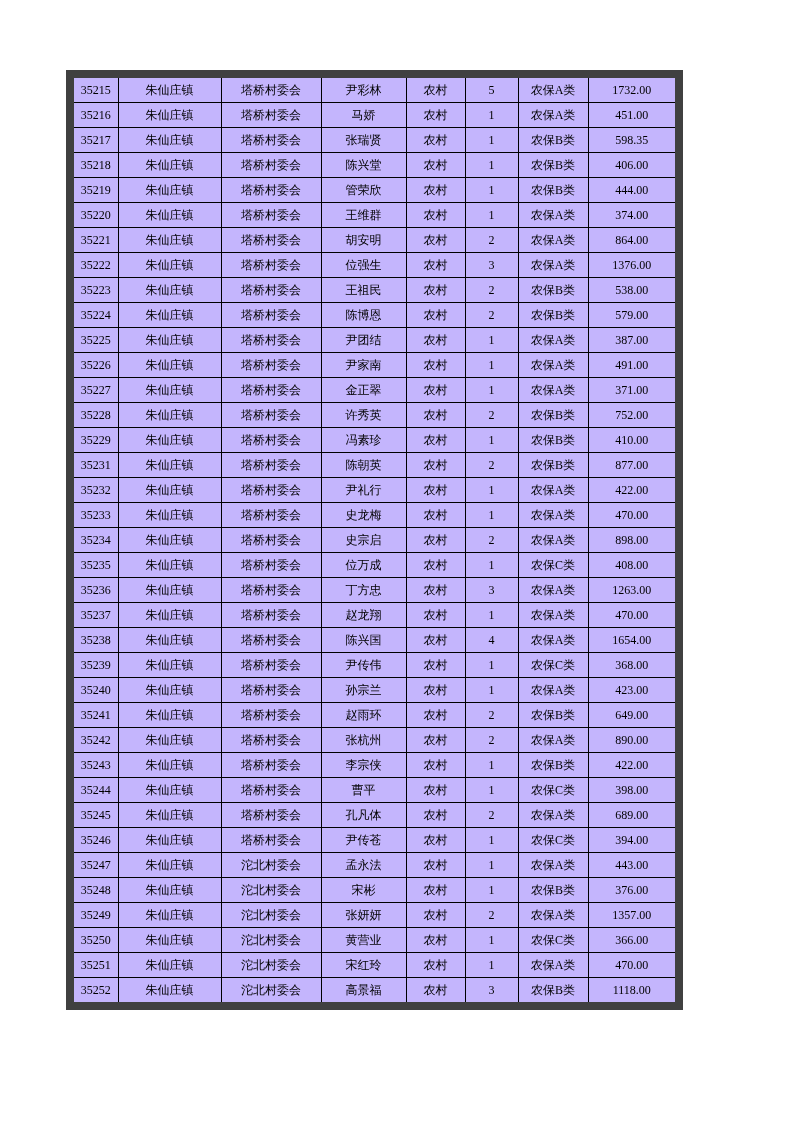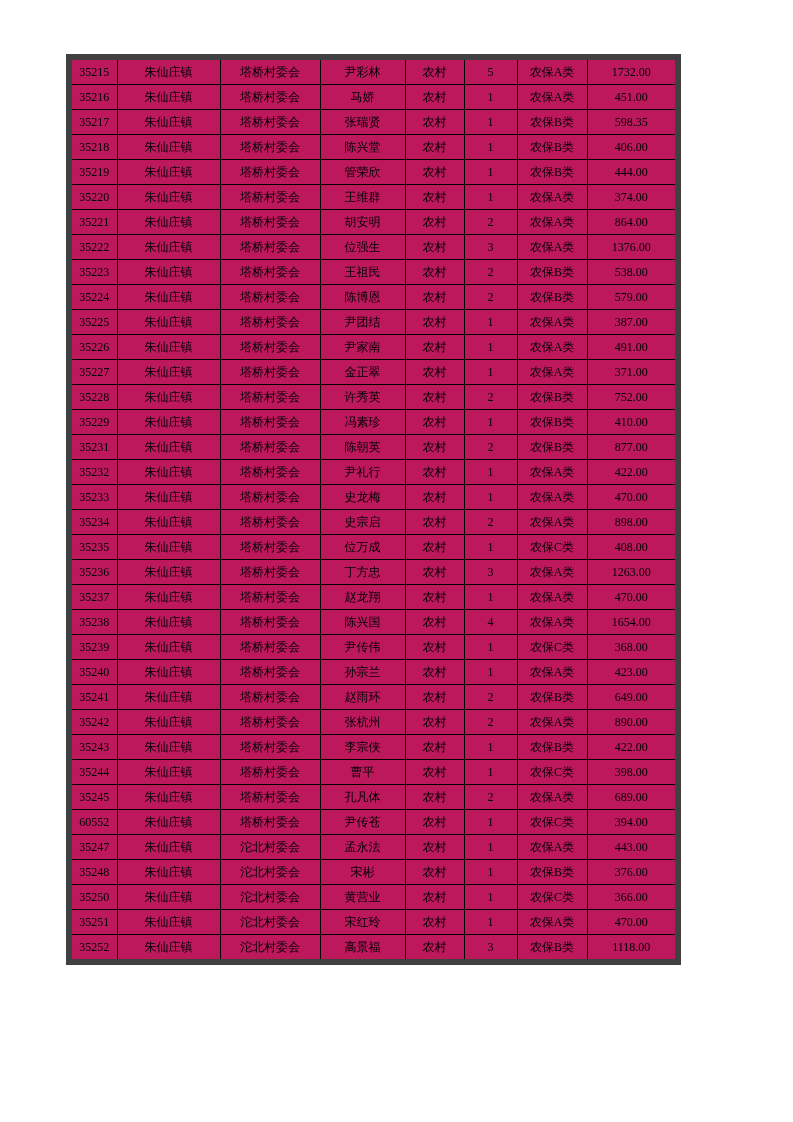--- a/index.html
+++ b/index.html
@@ -9,25 +9,25 @@
   body {
     width: 793px;
     height: 1122px;
     background: #ffffff;
     position: relative;
     font-family: "Liberation Serif", "DejaVu Serif", serif;
   }
   table.records {
     position: absolute;
     left: 66px;
-    top: 54px;
+    top: 70px;
     border-collapse: collapse;
     table-layout: fixed;
-    border: 6px solid #404040;
-    background: #be185d;
+    border: 8px solid #404040;
+    background: #c4b5fd;
   }
   table.records td {
     border: 1px solid #000000;
     height: 24px;
     line-height: 24px;
     padding: 0;
     font-size: 12px;
     color: #000000;
     text-align: center;
     vertical-align: middle;
@@ -344,21 +344,21 @@
         <td>35245</td>
         <td>朱仙庄镇</td>
         <td>塔桥村委会</td>
         <td>孔凡体</td>
         <td>农村</td>
         <td>2</td>
         <td>农保A类</td>
         <td>689.00</td>
       </tr>
       <tr>
-        <td>60552</td>
+        <td>35246</td>
         <td>朱仙庄镇</td>
         <td>塔桥村委会</td>
         <td>尹传苍</td>
         <td>农村</td>
         <td>1</td>
         <td>农保C类</td>
         <td>394.00</td>
       </tr>
       <tr>
         <td>35247</td>
@@ -372,20 +372,30 @@
       </tr>
       <tr>
         <td>35248</td>
         <td>朱仙庄镇</td>
         <td>沱北村委会</td>
         <td>宋彬</td>
         <td>农村</td>
         <td>1</td>
         <td>农保B类</td>
         <td>376.00</td>
+      </tr>
+      <tr>
+        <td>35249</td>
+        <td>朱仙庄镇</td>
+        <td>沱北村委会</td>
+        <td>张妍妍</td>
+        <td>农村</td>
+        <td>2</td>
+        <td>农保A类</td>
+        <td>1357.00</td>
       </tr>
       <tr>
         <td>35250</td>
         <td>朱仙庄镇</td>
         <td>沱北村委会</td>
         <td>黄营业</td>
         <td>农村</td>
         <td>1</td>
         <td>农保C类</td>
         <td>366.00</td>

